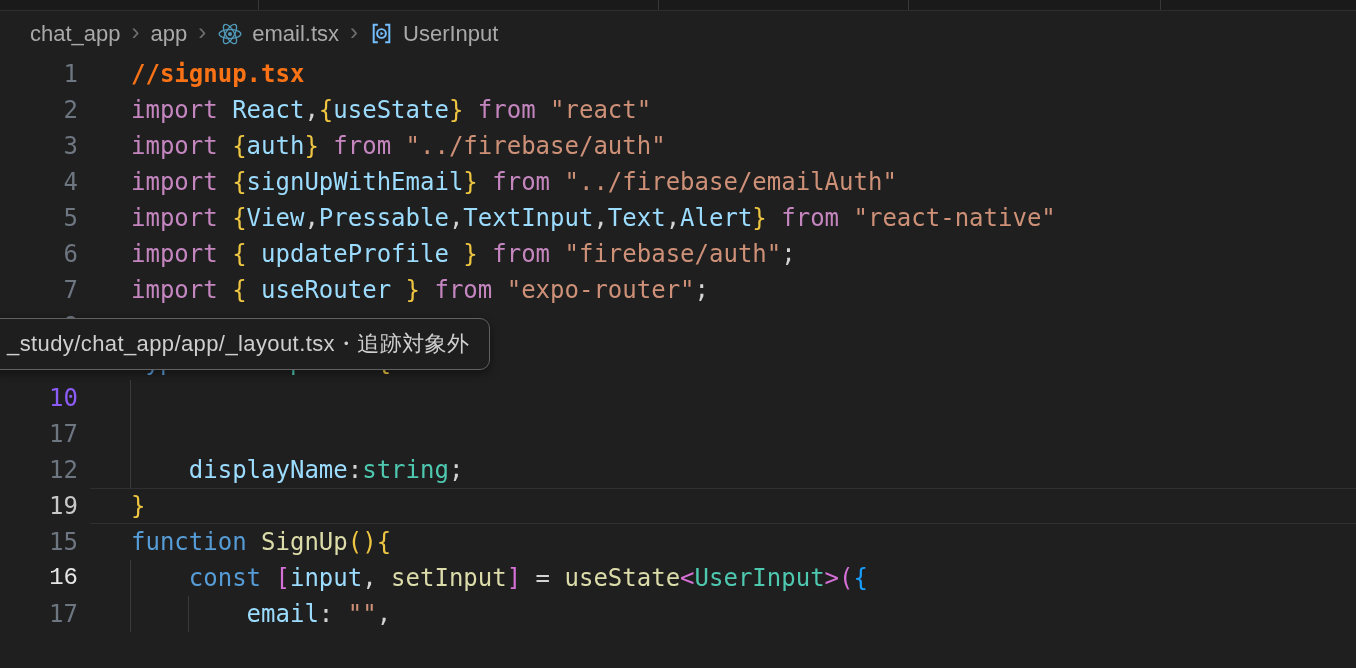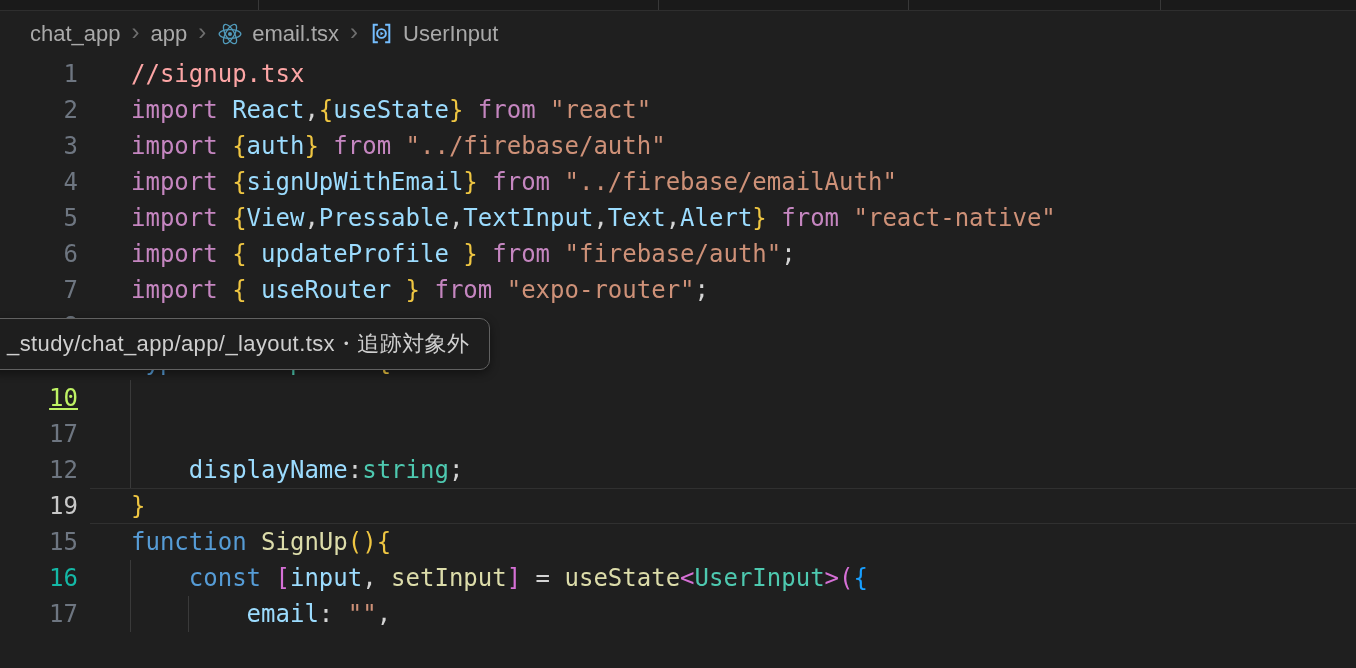--- a/index.html
+++ b/index.html
@@ -72,21 +72,21 @@
         </g>
         <path d="M11 10.2l3.1 1.8L11 13.8z" fill="#75BEFF"></path>
       </svg>
     </span>
     <span class="crumb">UserInput</span>
   </div>
 
   <div class="editor">
       <div class="row">
         <div class="gutter" style="color: rgb(110, 118, 129);">1</div>
-        <div class="code"><span style="color: #fca5a5;">//signup.tsx</span></div>
+        <div class="code"><span style="color: #f97316; font-weight: bold;">//signup.tsx</span></div>
       </div>
       <div class="row">
         <div class="gutter" style="color: rgb(110, 118, 129);">2</div>
         <div class="code"><span style="color: rgb(197, 134, 192);">import</span><span style="color: rgb(212, 212, 212);"> </span><span style="color: rgb(156, 220, 254);">React</span><span style="color: rgb(212, 212, 212);">,</span><span style="color: rgb(239, 198, 66);">{</span><span style="color: rgb(156, 220, 254);">useState</span><span style="color: rgb(239, 198, 66);">}</span><span style="color: rgb(212, 212, 212);"> </span><span style="color: rgb(197, 134, 192);">from</span><span style="color: rgb(212, 212, 212);"> </span><span style="color: rgb(206, 145, 120);">"react"</span></div>
       </div>
       <div class="row">
         <div class="gutter" style="color: rgb(110, 118, 129);">3</div>
         <div class="code"><span style="color: rgb(197, 134, 192);">import</span><span style="color: rgb(212, 212, 212);"> </span><span style="color: rgb(239, 198, 66);">{</span><span style="color: rgb(156, 220, 254);">auth</span><span style="color: rgb(239, 198, 66);">}</span><span style="color: rgb(212, 212, 212);"> </span><span style="color: rgb(197, 134, 192);">from</span><span style="color: rgb(212, 212, 212);"> </span><span style="color: rgb(206, 145, 120);">"../firebase/auth"</span></div>
       </div>
       <div class="row">
@@ -107,42 +107,42 @@
       </div>
       <div class="row">
         <div class="gutter" style="color: rgb(110, 118, 129);">8</div>
         <div class="code"></div>
       </div>
       <div class="row">
         <div class="gutter" style="color: rgb(110, 118, 129);">9</div>
         <div class="code"><span style="color: rgb(86, 156, 214);">type</span><span style="color: rgb(212, 212, 212);"> </span><span style="color: rgb(78, 201, 176);">UserInput</span><span style="color: rgb(212, 212, 212);"> = </span><span style="color: rgb(239, 198, 66);">{</span></div>
       </div>
       <div class="row">
-        <div class="gutter" style="color: #bef264; text-decoration: underline;">10</div>
+        <div class="gutter" style="color: #8b5cf6;">10</div>
         <div class="iguide" style="left: 130px;"></div>
       </div>
       <div class="row">
         <div class="gutter" style="color: rgb(110, 118, 129);">17</div>
         <div class="iguide" style="left: 130px;"></div>
       </div>
       <div class="row">
         <div class="gutter" style="color: rgb(110, 118, 129);">12</div>
         <div class="iguide" style="left: 130px;"></div>
         <div class="code"><span style="color: rgb(212, 212, 212);">    </span><span style="color: rgb(156, 220, 254);">displayName</span><span style="color: rgb(212, 212, 212);">:</span><span style="color: rgb(78, 201, 176);">string</span><span style="color: rgb(212, 212, 212);">;</span></div>
       </div>
       <div class="row active">
         <div class="gutter" style="color: rgb(200, 200, 200);">19</div>
         <div class="code"><span style="color: rgb(239, 198, 66);">}</span></div>
       </div>
       <div class="row">
         <div class="gutter" style="color: rgb(110, 118, 129);">15</div>
         <div class="code"><span style="color: rgb(86, 156, 214);">function</span><span style="color: rgb(212, 212, 212);"> </span><span style="color: rgb(220, 220, 170);">SignUp</span><span style="color: rgb(239, 198, 66);">()</span><span style="color: rgb(239, 198, 66);">{</span></div>
       </div>
       <div class="row">
-        <div class="gutter" style="color: #14b8a6;">16</div>
+        <div class="gutter" style="color: #e5e5e5; font-family: Liberation Mono, monospace;">16</div>
         <div class="iguide" style="left: 130px;"></div>
         <div class="code"><span style="color: rgb(212, 212, 212);">    </span><span style="color: rgb(86, 156, 214);">const</span><span style="color: rgb(212, 212, 212);"> </span><span style="color: rgb(214, 112, 214);">[</span><span style="color: rgb(156, 220, 254);">input</span><span style="color: rgb(212, 212, 212);">, </span><span style="color: rgb(220, 220, 170);">setInput</span><span style="color: rgb(214, 112, 214);">]</span><span style="color: rgb(212, 212, 212);"> = </span><span style="color: rgb(220, 220, 170);">useState</span><span style="color: rgb(214, 112, 214);">&lt;</span><span style="color: rgb(78, 201, 176);">UserInput</span><span style="color: rgb(214, 112, 214);">&gt;</span><span style="color: rgb(214, 112, 214);">(</span><span style="color: rgb(23, 159, 255);">{</span></div>
       </div>
       <div class="row">
         <div class="gutter" style="color: rgb(110, 118, 129);">17</div>
         <div class="iguide" style="left: 130px;"></div>
         <div class="iguide" style="left: 187.8px;"></div>
         <div class="code"><span style="color: rgb(212, 212, 212);">        </span><span style="color: rgb(156, 220, 254);">email</span><span style="color: rgb(212, 212, 212);">: </span><span style="color: rgb(206, 145, 120);">""</span><span style="color: rgb(212, 212, 212);">,</span></div>
       </div>
     </div>

